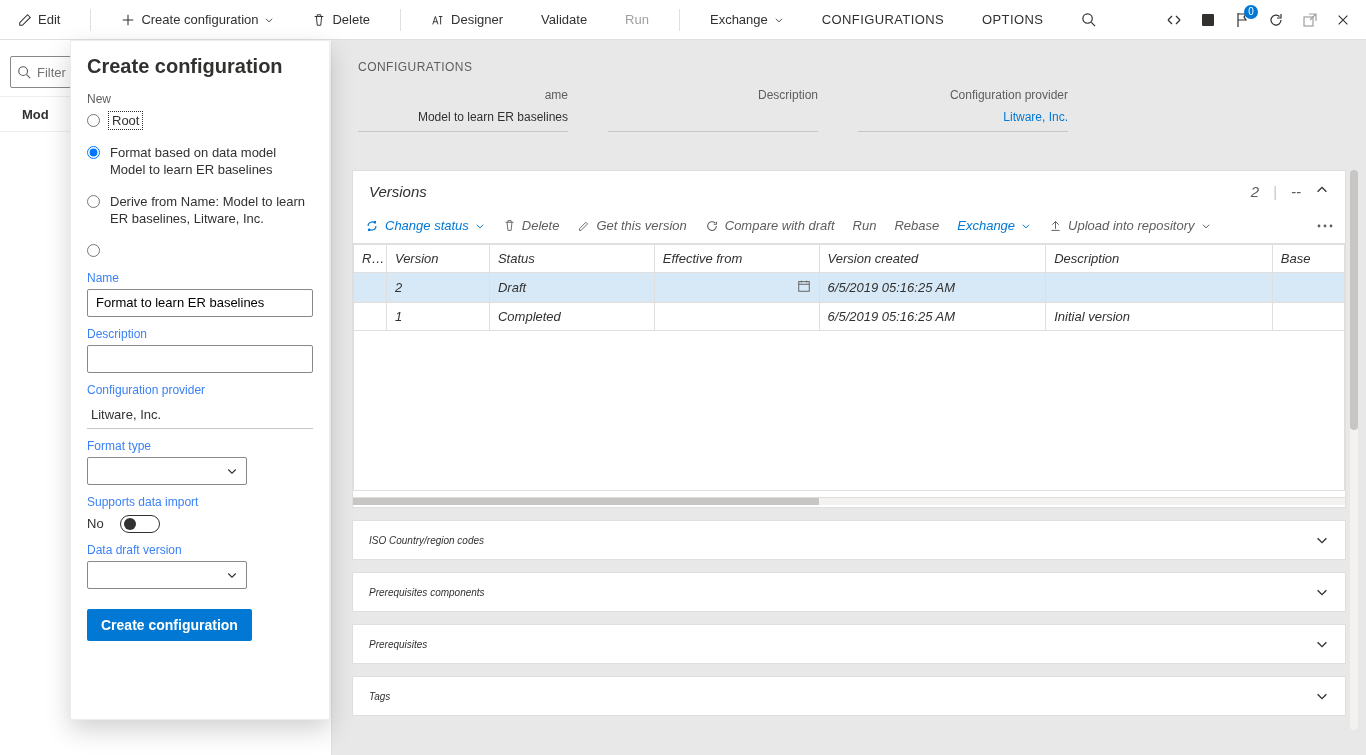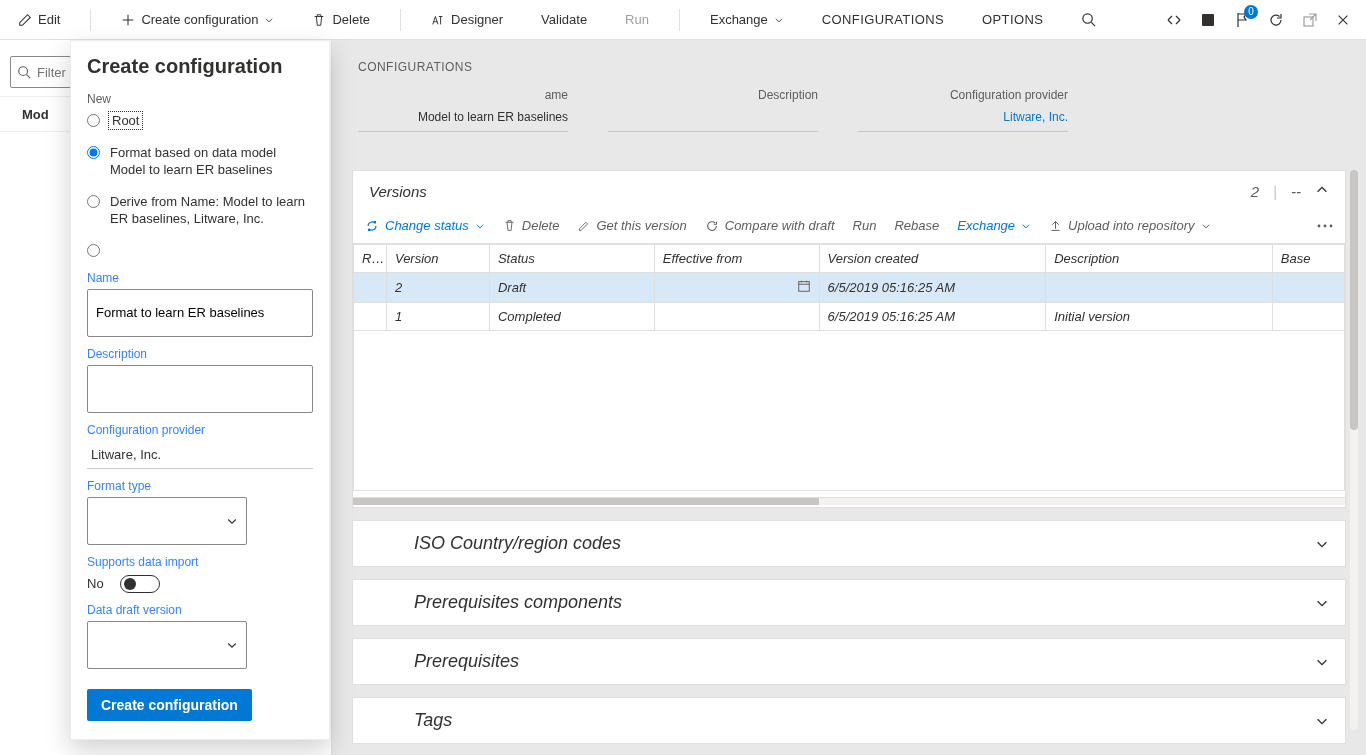--- a/index.html
+++ b/index.html
@@ -51,21 +51,21 @@
 .flyout h2 { font-size: 20px; font-weight: 600; margin-bottom: 14px; }
 .flyout .section-label { font-size: 12px; color: #605e5c; margin: 6px 0 6px 0; }
 .radio-group { display: flex; flex-direction: column; gap: 14px; margin-bottom: 14px; }
 .radio-row { display: flex; align-items: flex-start; gap: 10px; font-size: 13px; cursor: pointer; }
 .radio-row input[type=radio] { margin-top: 2px; }
 .radio-row .rlabel { line-height: 1.35; }
 .radio-row .focused { outline: 1px dotted #333; outline-offset: 1px; padding: 0 2px; }
 
 .field-label { font-size: 12px; color: #3b82f6; margin-top: 10px; margin-bottom: 4px; }
 .text-input, .select-input {
-  width: 100%; height: 48px; border: 1px solid #8a8886; border-radius: 2px; padding: 0 8px; font-size: 13px; background: #fff;
+  width: 100%; height: 28px; border: 1px solid #8a8886; border-radius: 2px; padding: 0 8px; font-size: 13px; background: #fff;
 }
 .static-value {
   border-bottom: 1px solid #c8c6c4; padding: 6px 2px 6px 4px; font-size: 13px; margin-bottom: 6px;
 }
 
 .select-input { position: relative; display: flex; align-items: center; justify-content: space-between; cursor: pointer; }
 
 .toggle-row { display: flex; align-items: center; gap: 16px; margin-top: 6px; }
 .toggle {
   width: 40px; height: 18px; border: 1px solid #323130; border-radius: 9px; position: relative; cursor: pointer; background: #fff;
@@ -113,21 +113,21 @@
   border: 1px solid #e1dfdd; padding: 6px 8px; font-size: 13px; text-align: left; font-weight: 400;
   overflow: hidden; white-space: nowrap; text-overflow: ellipsis;
 }
 .grid th { background: #fff; color: #323130; font-weight: 400; }
 .grid tr.selected td { background: #d7e9f7; }
 .grid td .cal-icon { float: right; }
 .grid-scroll-emu { height: 8px; background: #f3f2f1; margin: 6px 0 2px 0; position: relative; border-top: 1px solid #e1dfdd; }
 .grid-scroll-emu .thumb { position: absolute; left: 0; top: 0; height: 100%; width: 47%; background: #c8c6c4; }
 
 
-.accordion .card-head { cursor: pointer; font-size: 18px; margin-left: 45px; }
+.accordion .card-head { cursor: pointer; font-size: 10px; }
 
 
 .right-gutter { position: absolute; right: 8px; top: 130px; width: 8px; height: 560px; background: #f3f2f1; border-radius: 4px; }
 .right-gutter .thumb { width: 100%; height: 260px; background: #c8c6c4; border-radius: 4px; }
 
 svg { flex-shrink: 0; }
 </style>
 </head>
 <body>
 

